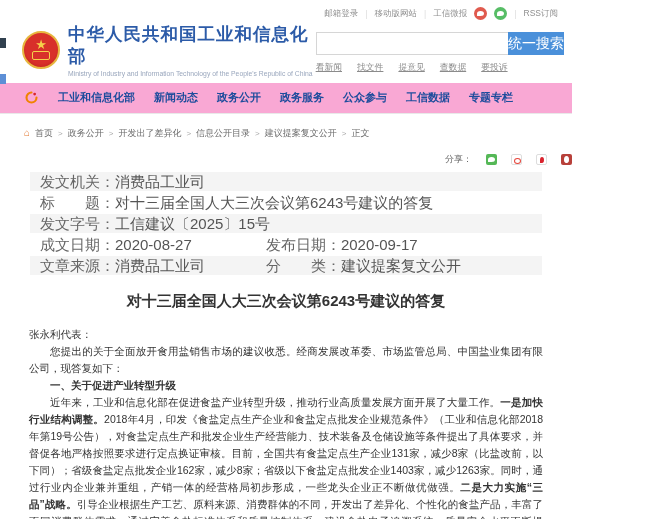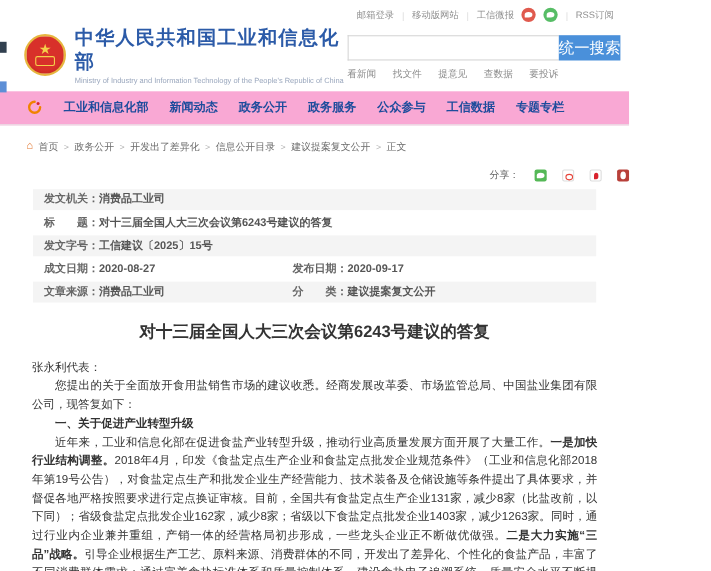--- a/index.html
+++ b/index.html
@@ -34,21 +34,21 @@
     border:1.5px solid #f5d04a; border-radius:2px; }
   .brand-name { font-size:17.5px; font-weight:bold; color:#2c5ba8; letter-spacing:1px; line-height:1.25; }
   .brand-en { font-size:6.8px; color:#9aa7bd; margin-top:2px; }
 
   .search-zone { width:258px; padding-top:8px; }
   .search-row { display:flex; }
   .search-input { flex:1; height:23px; border:1px solid #d6d6d6; border-right:none; outline:none;
     padding:0 6px; font-size:10px; background:#fff; }
   .search-btn { width:56px; height:23px; background:#4a90da; color:#fff; border:none;
     font-size:14px; cursor:pointer; }
-  .quick-links { display:flex; gap:15px; margin-top:7px; font-size:8.8px; color:#8b8b8b; }
+  .quick-links { display:flex; gap:15px; margin-top:7px; font-size:8.8px; color:#8b8b8b;text-decoration:underline; }
   .quick-links span { cursor:pointer; }
 
   
   .nav { display:flex; align-items:center; gap:19px; height:31px; padding-left:24px;
     border-bottom:1px solid #e9e9e9; background:#f9a8d4; }
   .nav-logo { width:15px; height:15px; flex:0 0 auto; }
   .nav-item { font-size:11px; font-weight:bold; color:#1d4c9c; cursor:pointer; white-space:nowrap; }
 
   
   .crumbs { display:flex; align-items:center; gap:5px; margin:13px 0 0 24px;
@@ -66,21 +66,21 @@
   .sh.weibo { background:#fff; border:1px solid #ddd; }
   .sh.weibo::before { content:""; position:absolute; left:2px; top:3px; width:5px; height:4px;
     border:1.3px solid #e6443a; border-radius:50%; }
   .sh.sina { background:#fff; border:1px solid #ddd; }
   .sh.sina::before { content:""; position:absolute; left:3px; top:2px; width:4px; height:6px;
     background:#d9232e; border-radius:50% 50% 50% 0; }
   .sh.qq { background:#b8403a; }
   .sh.qq::before { content:""; position:absolute; left:3px; top:2px; width:5px; height:7px; background:#fff; border-radius:50% 50% 45% 45%; }
 
   
-  .meta { width:512px; margin:6px auto 0; font-size:10px; color:#666;font-weight:bold; }
+  .meta { width:512px; margin:6px auto 0; font-size:15px; color:#666; }
   .meta-row { display:flex; height:19px; line-height:19px; margin-bottom:2px; padding-left:10px; }
   .meta-row.gray { background:#f4f4f4; }
   .meta-cell { display:flex; }
   .meta-cell.first { flex:0 0 45%;align-items:center; }
   .meta-label { color:#666; white-space:pre; }
   .meta-value { color:#555; }
 
   
   .doc-title { margin-top:17px; text-align:center; font-size:15px; font-weight:bold; color:#333; }
   .article-body { width:514px; margin:15px auto 0; font-size:10.5px; line-height:17px;

